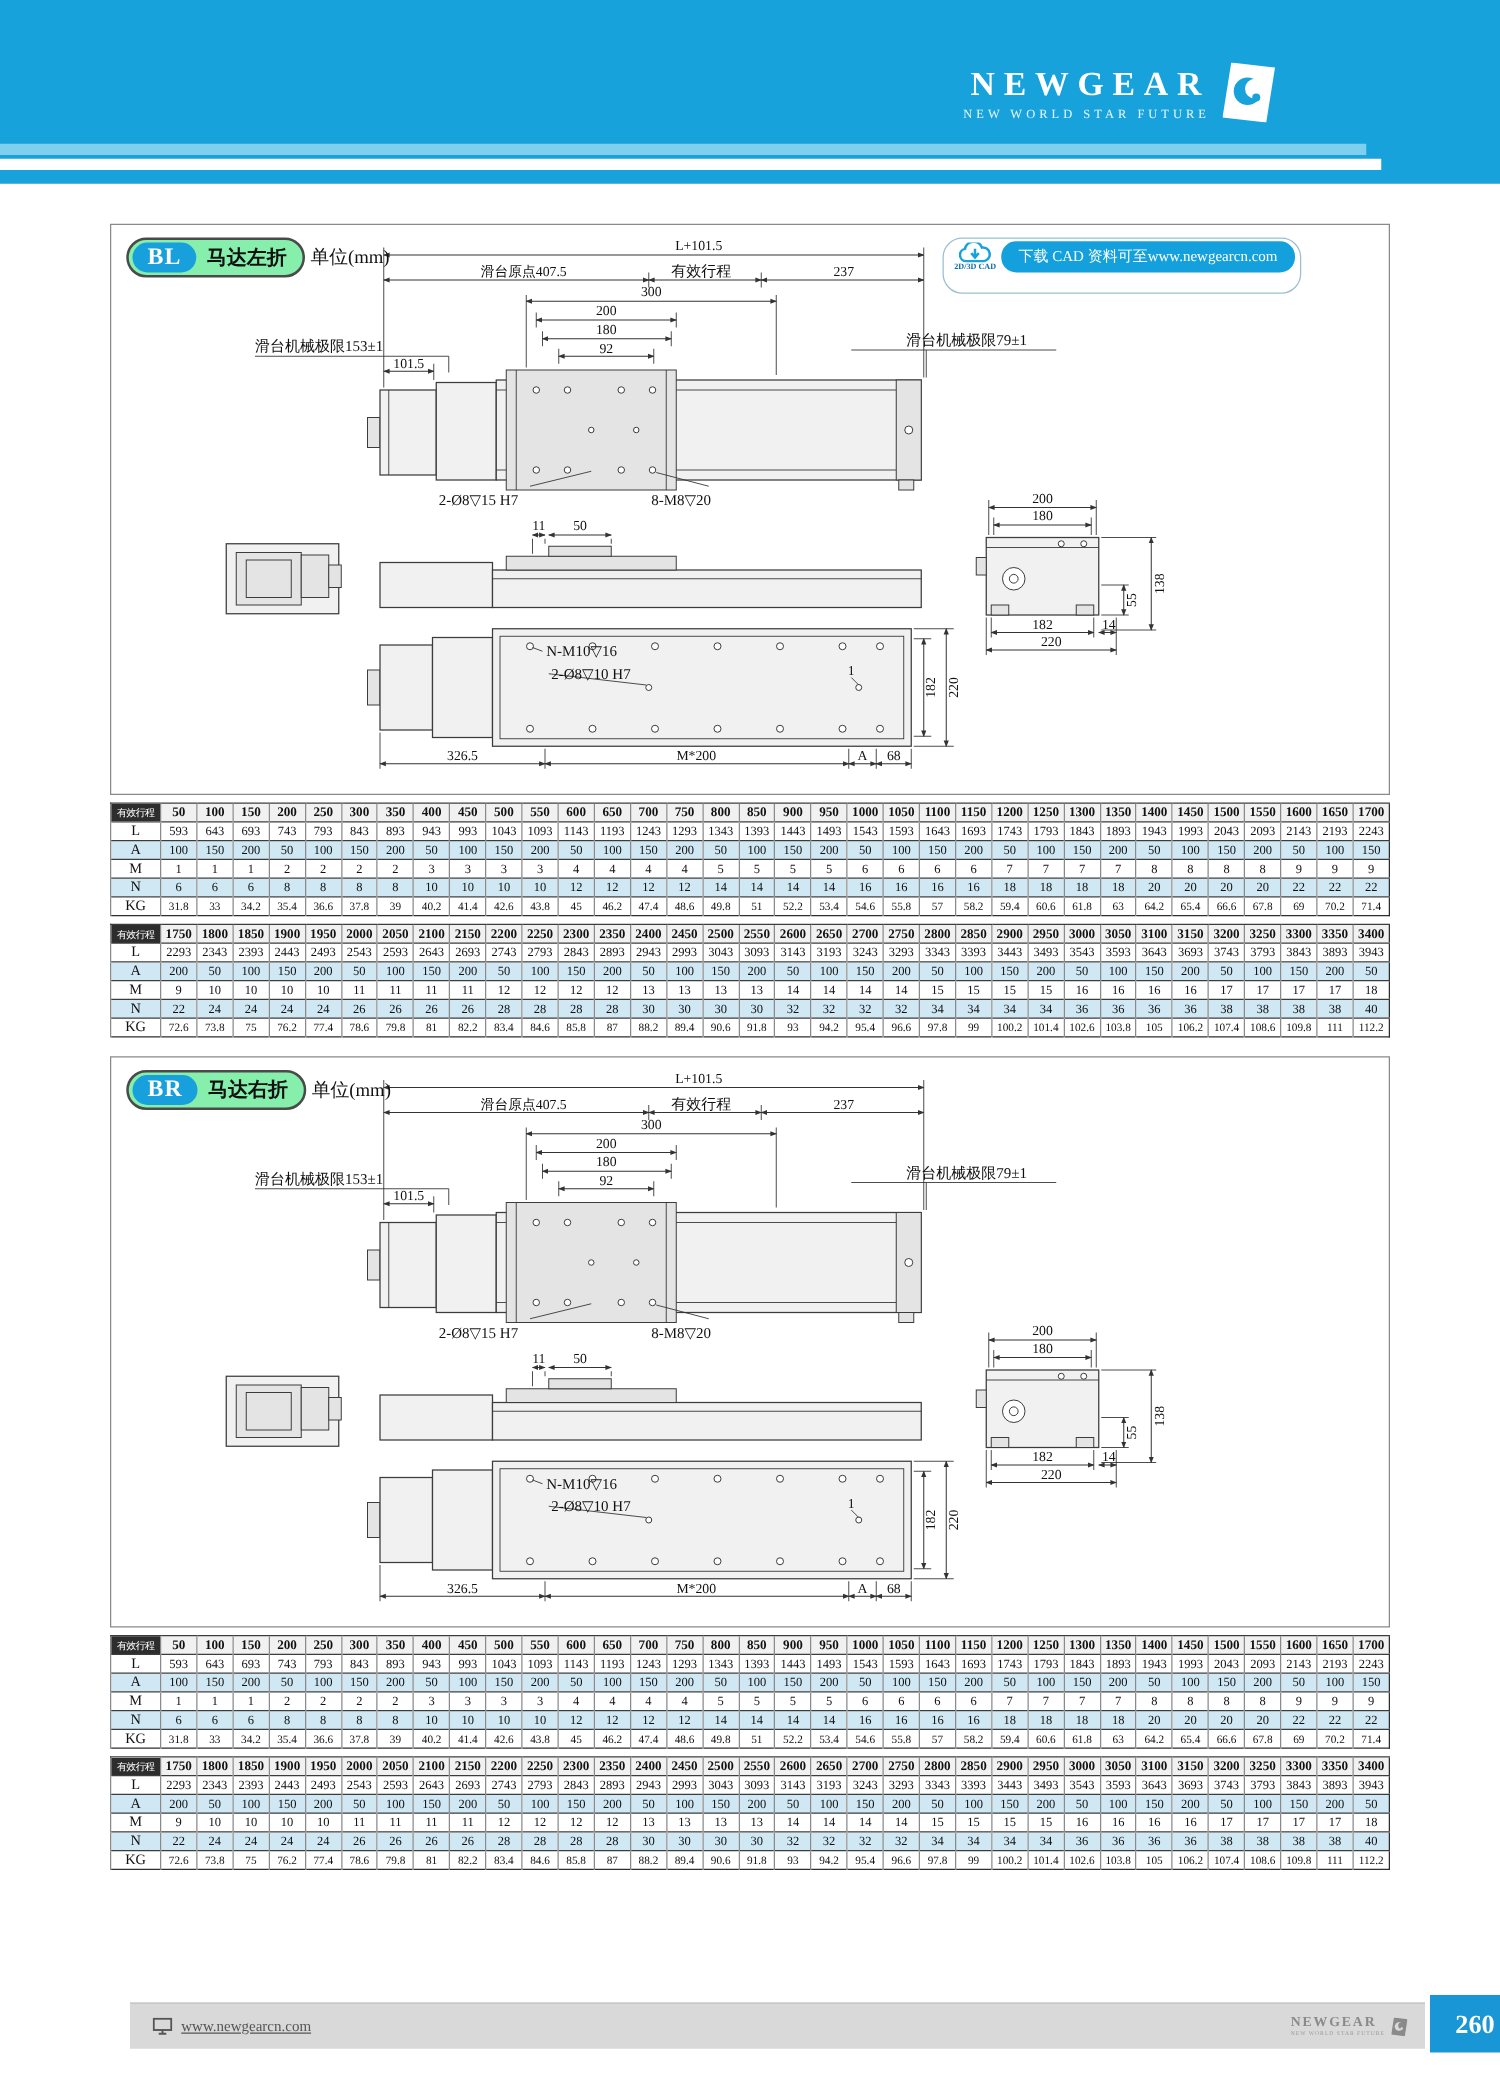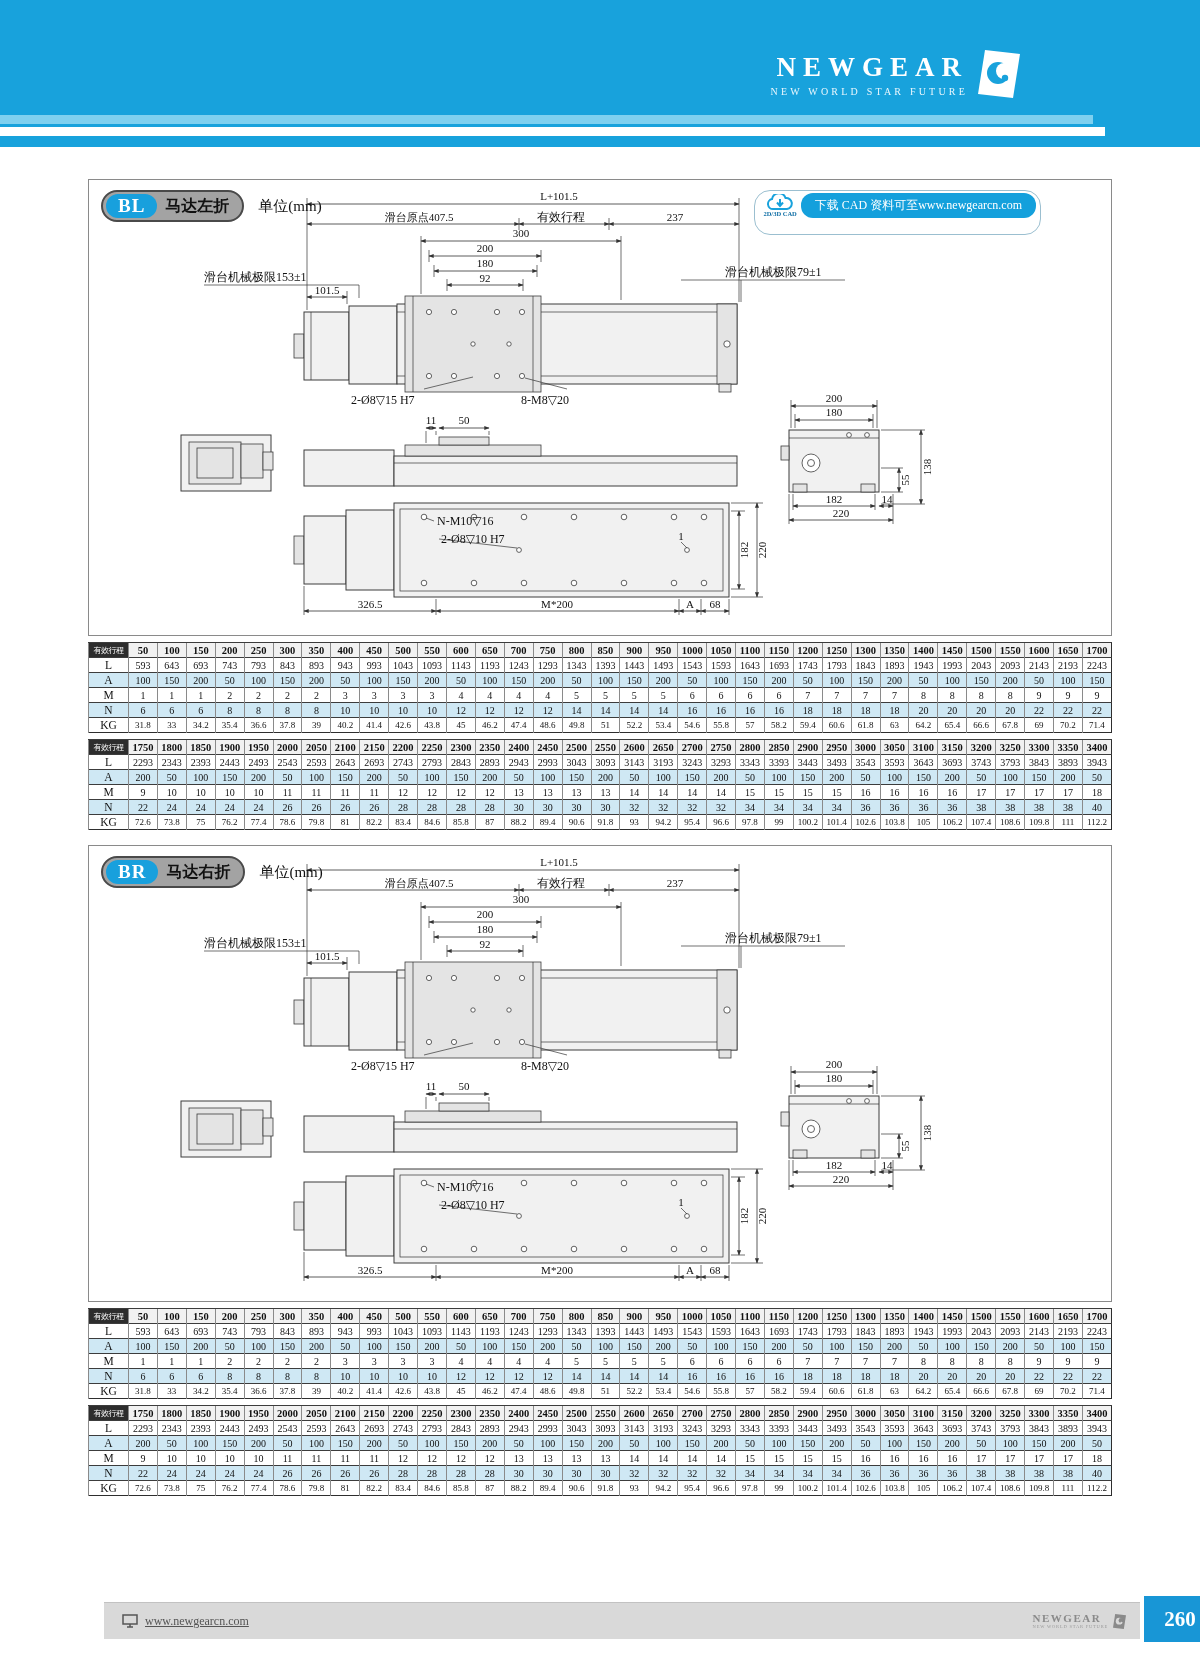--- a/index.html
+++ b/index.html
@@ -13,25 +13,25 @@
   .logo-row{display:flex;align-items:center;gap:10px;}
   .brand{font-size:27px;font-weight:bold;letter-spacing:7px;color:#fff;}
   .tagline{font-size:10px;letter-spacing:3.2px;color:#eaf7fd;margin-top:3px;text-align:left;}
   
   .content{position:absolute;left:88px;top:147px;width:1024px;}
   .secbox{position:relative;border:1.5px solid #8a8a8a;background:#fff;height:455px;}
   .box-bl{margin-top:32px;}
   .box-br{margin-top:15px;}
   .sec-head{position:absolute;left:12px;top:10px;right:10px;height:34px;}
   .badge{display:inline-flex;align-items:center;border:2px solid #4a4a4a;border-radius:17px;
-         padding:2px 3px;background:#a3a3a3;vertical-align:middle;}
+         padding:2px 3px;background:#86efac;vertical-align:middle;}
   .badge-code{background:#18a0dd;color:#fff;font-weight:bold;font-size:19px;border-radius:12px;
               padding:1px 12px;letter-spacing:1px;}
   .badge-title{font-size:16px;font-weight:bold;color:#111;padding:0 10px 0 8px;}
-  .unit{font-size:15px;color:#111;margin-left:10px;vertical-align:middle;}
+  .unit{font-size:15px;color:#111;vertical-align:middle;}
   .cad-pill{position:absolute;right:60px;top:0;display:flex;align-items:center;gap:4px;
             border:1.5px solid #9bbfd0;border-radius:16px;background:#fff;padding:2px 4px 16px 8px;}
   .cloud{display:flex;flex-direction:column;align-items:center;line-height:1;}
   .cloud-lbl{font-size:6.5px;font-weight:bold;color:#0e6ea5;margin-top:1px;}
   .cad-note{background:#14a0dc;color:#fff;font-size:12px;border-radius:12px;padding:4px 14px;white-space:nowrap;}
   .draw-slot{position:absolute;left:0;top:4px;width:1022px;height:450px;}
   .draw-slot svg{width:1022px;height:450px;}
   
   .shape{fill:#f1f1f1;stroke:#3c3c3c;stroke-width:1;}
   .shape2{fill:#e4e4e4;stroke:#3c3c3c;stroke-width:0.8;}

